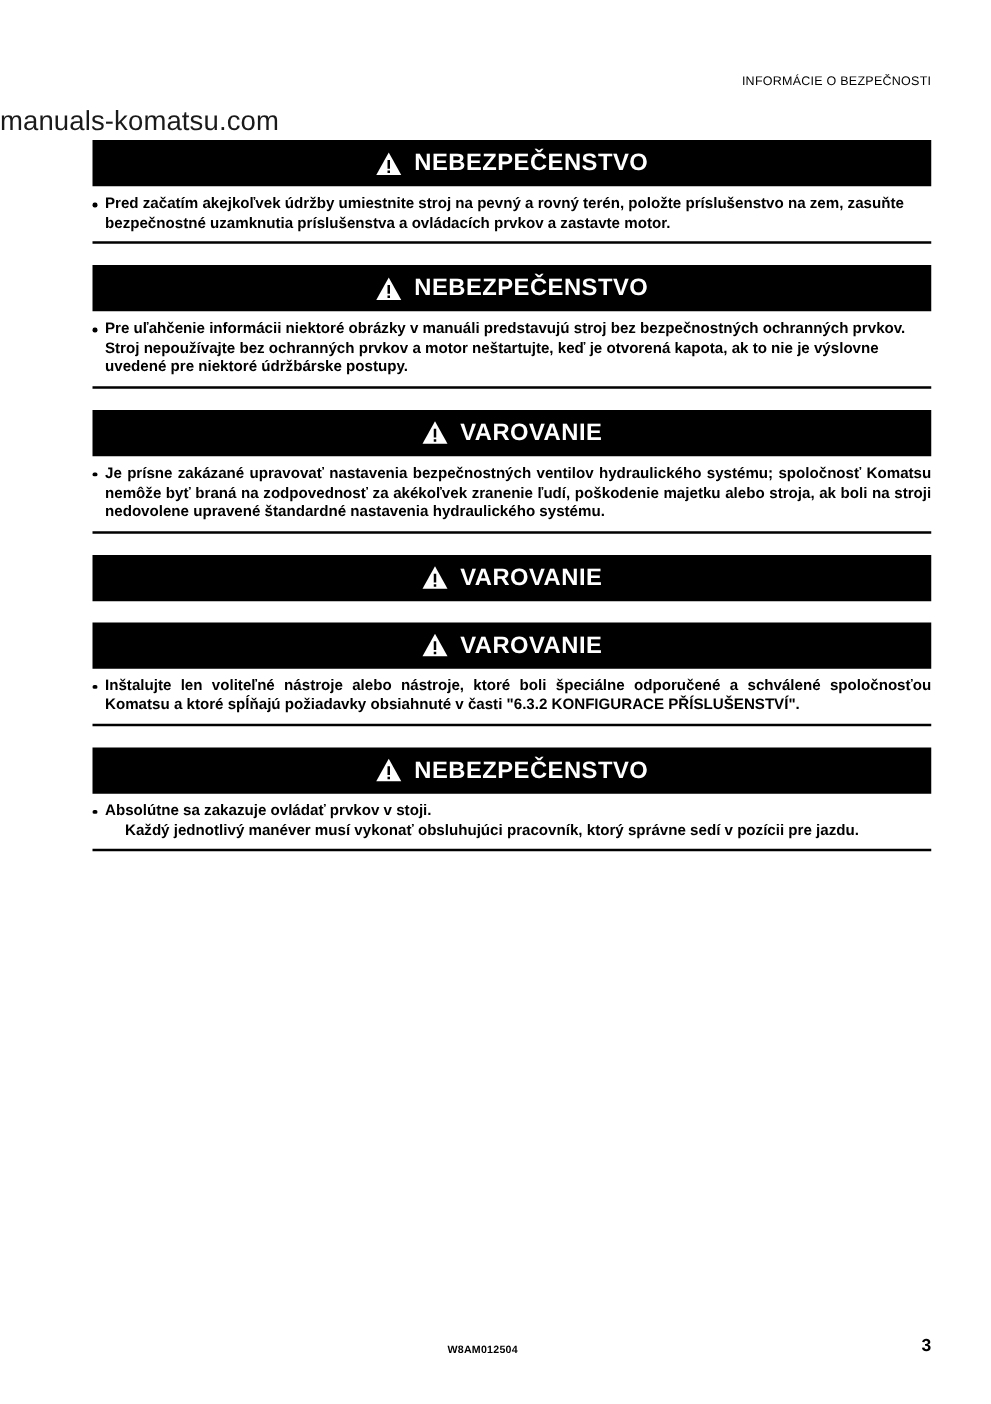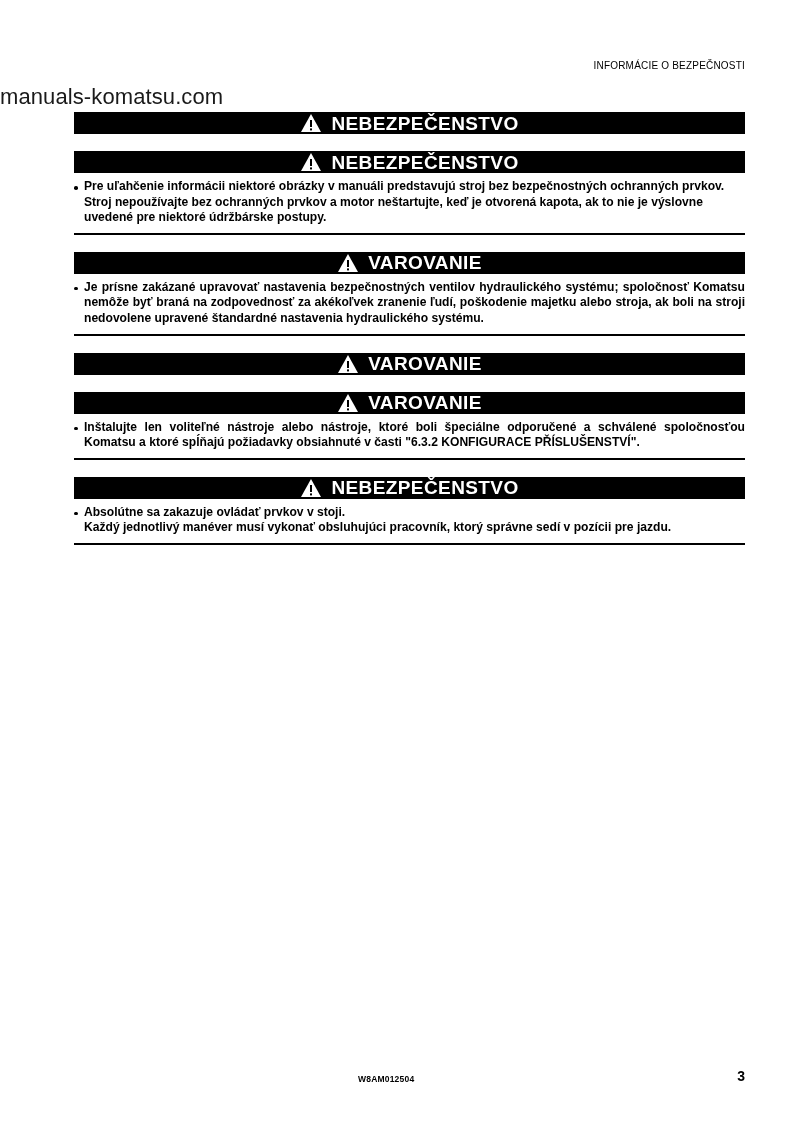--- a/index.html
+++ b/index.html
@@ -51,21 +51,21 @@
     width: 671px;
   }
 
   .notice-block {
     margin-bottom: 17px;
   }
 
   .notice-bar {
     background: #000000;
     color: #ffffff;
-    height: 22px;
+    height: 37px;
     display: flex;
     align-items: center;
     justify-content: center;
     gap: 9px;
   }
   .notice-bar .bar-title {
     font-size: 19px;
     font-weight: 700;
     letter-spacing: 0.4px;
     line-height: 1;
@@ -106,20 +106,21 @@
     font-size: 12.1px;
     line-height: 15.6px;
     font-weight: 600;
   }
   .bullet-text.justified {
     text-align: justify;
     text-align-last: left;
   }
   .bullet-text .line2 {
     display: block;
+    margin-left: 16px;
   }
   .footer-code {
     position: absolute;
     left: 358px;
     top: 1074px;
     font-size: 8.5px;
     font-weight: 700;
     letter-spacing: 0.2px;
   }
   .footer-page {
@@ -143,20 +144,28 @@
 
     <div class="notice-block">
       <div class="notice-bar">
         <svg class="warn-icon" viewBox="0 0 22 20">
           <polygon points="11,1 21,19 1,19" fill="#ffffff"></polygon>
           <rect x="10" y="7" width="2" height="7" fill="#000000"></rect>
           <rect x="10" y="15.4" width="2" height="2" fill="#000000"></rect>
         </svg>
         <span class="bar-title">NEBEZPEČENSTVO</span>
       </div>
+      <div class="notice-body">
+        <div class="bullet-row">
+          <span class="bullet-dot">
+              <i></i>
+            </span>
+          <span class="bullet-text">Pred začatím akejkoľvek údržby umiestnite stroj na pevný a rovný terén, položte príslušenstvo na zem, zasuňte bezpečnostné uzamknutia príslušenstva a ovládacích prvkov a zastavte motor.</span>
+        </div>
+      </div>
     </div>
 
     <div class="notice-block">
       <div class="notice-bar">
         <svg class="warn-icon" viewBox="0 0 22 20">
           <polygon points="11,1 21,19 1,19" fill="#ffffff"></polygon>
           <rect x="10" y="7" width="2" height="7" fill="#000000"></rect>
           <rect x="10" y="15.4" width="2" height="2" fill="#000000"></rect>
         </svg>
         <span class="bar-title">NEBEZPEČENSTVO</span>

